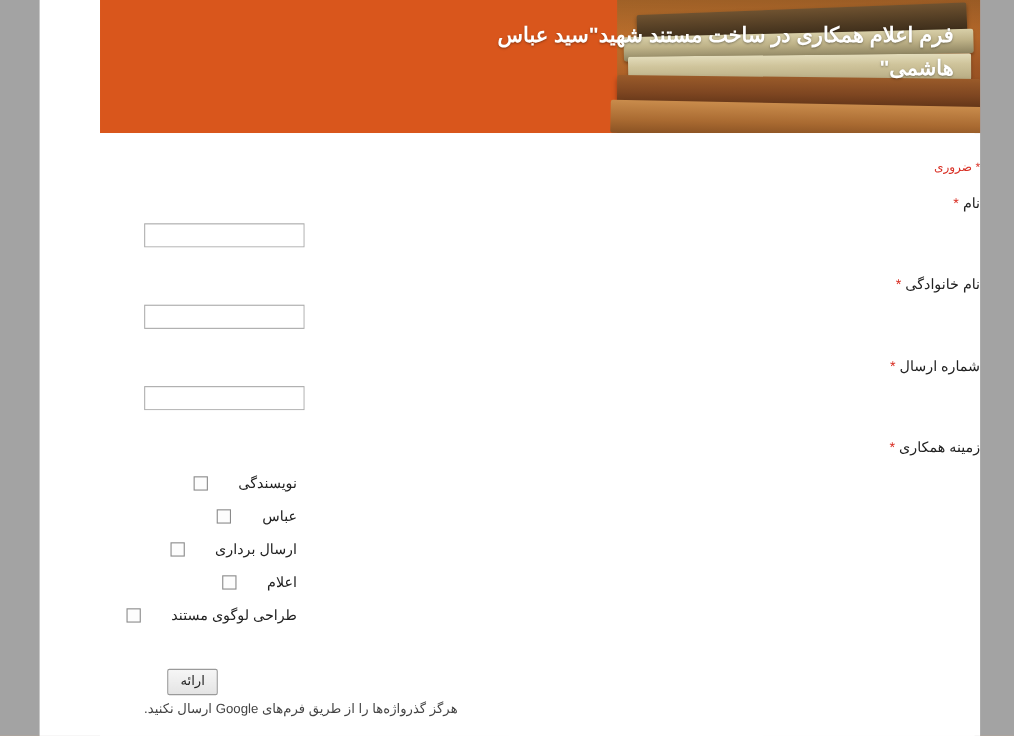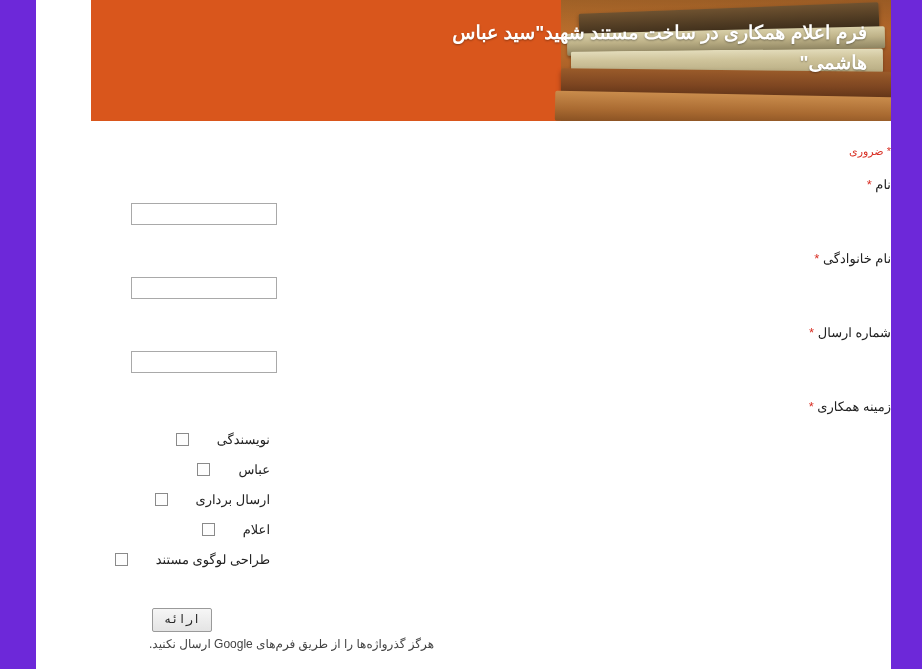--- a/index.html
+++ b/index.html
@@ -10,21 +10,21 @@
     width: 922px;
     height: 669px;
     overflow: hidden;
     background: #f0a868;
     font-family: "Liberation Sans", sans-serif;
   }
   .page {
     position: relative;
     width: 922px;
     height: 669px;
-    background: #6d28d9;
+    background: #a3a3a3;
   }
   
   .sheet {
     position: absolute;
     left: 36px;
     top: 0;
     width: 850px;
     height: 669px;
     background: #ffffff;
   }
@@ -201,30 +201,30 @@
     text-align: left;
     direction: rtl;
   }
   .submit-btn {
     display: inline-block;
     min-width: 38px;
     padding: 3px 11px 4px 11px;
     border: 1px solid #9a9a9a;
     border-radius: 2px;
     background: linear-gradient(180deg, #f6f6f6 0%, #e4e4e4 100%);
-    font-family: Liberation Mono, monospace;
+    font-family: Liberation Serif, serif;
     font-size: 12px;
     color: #222;
     cursor: pointer;
     margin-left: 21px;
   }
   .footer-note {
     position: absolute;
     top: 516px;
-    right: 0;
+    right: 18px;
     width: 760px;
     text-align: left;
     direction: rtl;
     font-size: 12px;
     color: #444;
     padding-left: 18px;
     box-sizing: border-box;
   }
 </style>
 </head>

